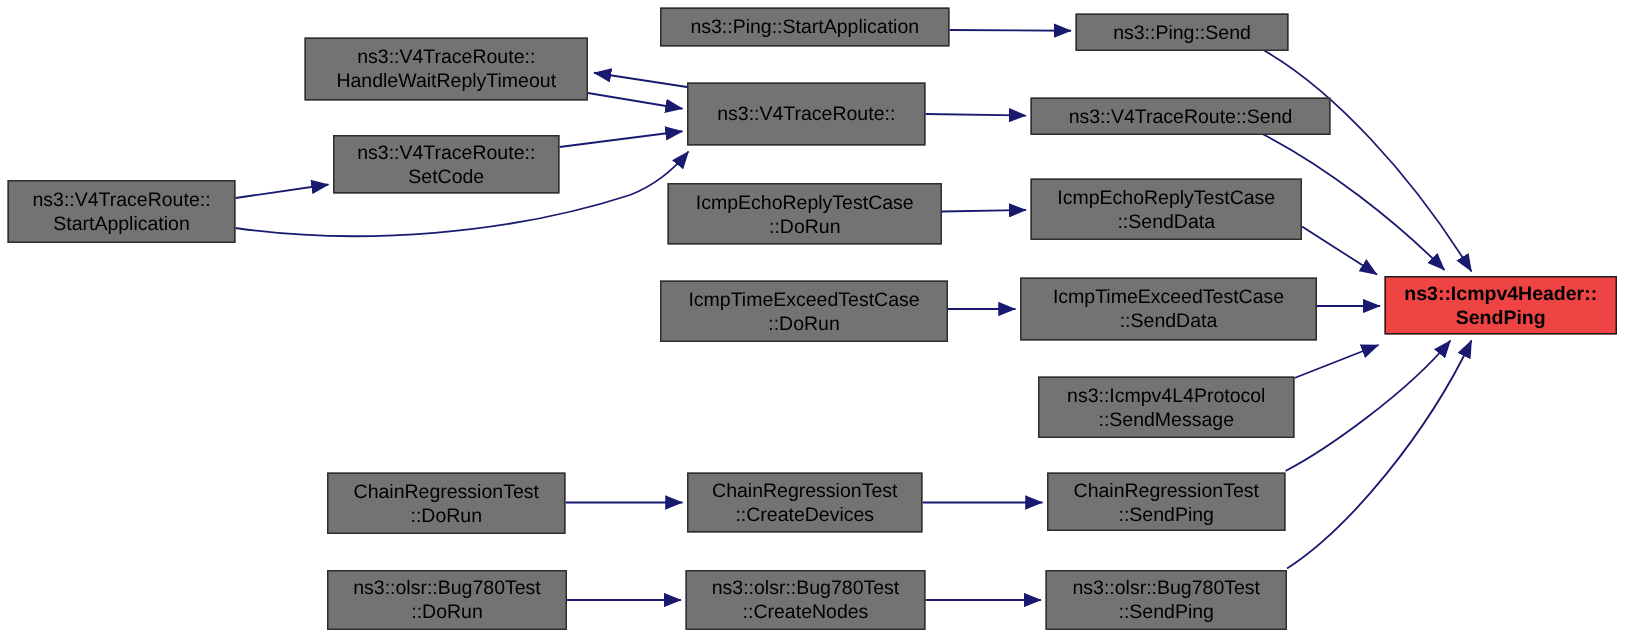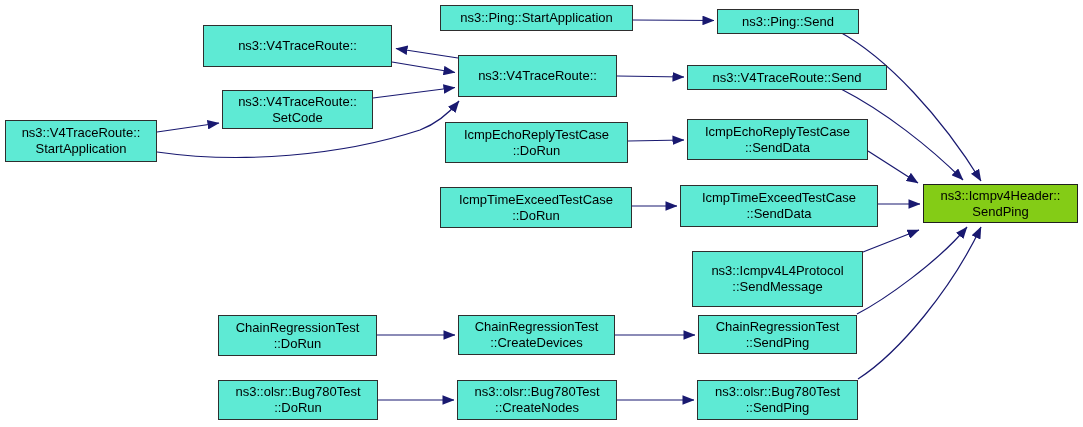--- a/index.html
+++ b/index.html
@@ -7,37 +7,38 @@
     position:relative;
     width:1083px;height:427px;
     background:#ffffff;
     font-family:"Liberation Sans", sans-serif;
     overflow:hidden;
   }
   .edges{position:absolute;left:0;top:0;width:1083px;height:427px;}
   .node{
     position:absolute;
     box-sizing:border-box;
-    background:#5eead4;
+    background:#737373;
     border:1.5px solid #2e2e2e;
     display:flex;
     flex-direction:column;
     align-items:center;
     justify-content:center;
     text-align:center;
     font-size:13px;
     line-height:16px;
     color:#000000;
     white-space:nowrap;
     cursor:pointer;
   }
   .node.highlight{
-    background:#84cc16;
+    background:#ef4444;
     border-color:#1f1f1f;
     cursor:default;
+    font-weight:bold;
   }
 </style>
 </head>
 <body>
 
 <div class="graph">
 
   <svg class="edges" width="1083" height="427" viewBox="0 0 1083 427" fill="none" stroke="#191970" stroke-width="1.2">
     <defs>
       <marker id="arrow" viewBox="0 0 10 8" refX="9.6" refY="4" markerWidth="10" markerHeight="8" orient="auto">
@@ -72,20 +73,21 @@
     <span>StartApplication</span>
   </div>
 
   <div class="node" style="left:222px;top:90px;width:151px;height:39px">
     <span>ns3::V4TraceRoute::</span>
     <span>SetCode</span>
   </div>
 
   <div class="node" style="left:203px;top:25px;width:189px;height:42px">
     <span>ns3::V4TraceRoute::</span>
+    <span>HandleWaitReplyTimeout</span>
   </div>
 
   <div class="node" style="left:440px;top:5px;width:193px;height:26px">
     <span>ns3::Ping::StartApplication</span>
   </div>
 
   <div class="node" style="left:458px;top:55px;width:159px;height:42px">
     <span>ns3::V4TraceRoute::</span>
   </div>
 
@@ -110,21 +112,21 @@
   <div class="node" style="left:440px;top:187px;width:192px;height:41px">
     <span>IcmpTimeExceedTestCase</span>
     <span>::DoRun</span>
   </div>
 
   <div class="node" style="left:680px;top:185px;width:198px;height:42px">
     <span>IcmpTimeExceedTestCase</span>
     <span>::SendData</span>
   </div>
 
-  <div class="node" style="left:692px;top:251px;width:171px;height:56px">
+  <div class="node" style="left:692px;top:251px;width:171px;height:41px">
     <span>ns3::Icmpv4L4Protocol</span>
     <span>::SendMessage</span>
   </div>
 
   <div class="node" style="left:218px;top:315px;width:159px;height:41px">
     <span>ChainRegressionTest</span>
     <span>::DoRun</span>
   </div>
 
   <div class="node" style="left:458px;top:315px;width:157px;height:40px">

